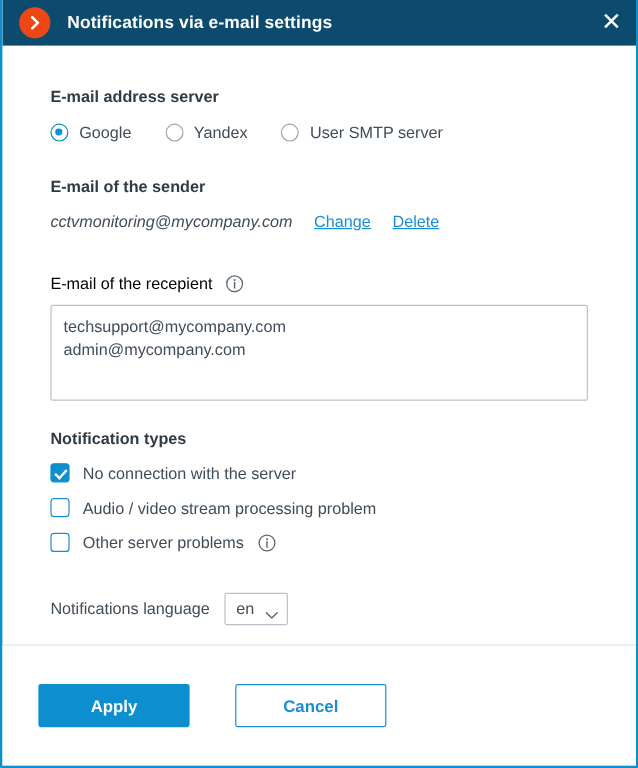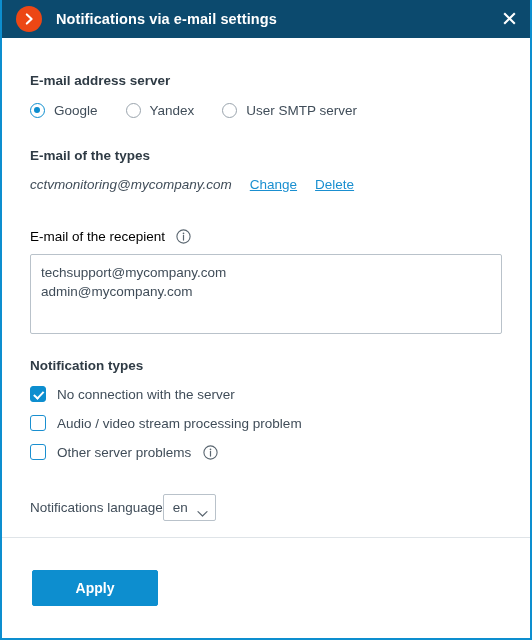--- a/index.html
+++ b/index.html
@@ -61,21 +61,21 @@
     width: 22px;
     height: 22px;
     display: flex;
     align-items: center;
     justify-content: center;
     cursor: pointer;
   }
 
   
   .content {
-    padding: 0 28px;
+    padding: 0 40px;
     box-sizing: border-box;
   }
 
   .section-title {
     font-size: 13.5px;
     font-weight: bold;
     color: #2f3b45;
     margin: 0;
   }
 
@@ -224,20 +224,21 @@
   .block-lang {
     padding-top: 34px;
     display: flex;
     align-items: center;
   }
   .lang-label {
     font-size: 13.5px;
     color: #404d59;
   }
   .lang-select {
+    margin-left: 12px;
     position: relative;
     width: 53px;
     height: 27px;
     box-sizing: border-box;
     border: 1px solid #b9c2ca;
     border-radius: 2px;
     background: #ffffff;
     display: flex;
     align-items: center;
     padding-left: 9px;
@@ -334,21 +335,21 @@
 
         <div class="radio-opt">
           <span class="radio-mark"></span>
           <span class="radio-label">User SMTP server</span>
         </div>
 
       </div>
     </div>
 
     <div class="block-sender">
-      <div class="section-title">E-mail of the types</div>
+      <div class="section-title">E-mail of the sender</div>
       <div class="sender-row">
         <span class="sender-email">cctvmonitoring@mycompany.com</span>
         <span class="link">Change</span>
         <span class="link">Delete</span>
       </div>
     </div>
 
     <div class="block-recipient">
       <div class="label-with-info">
         <span class="field-label">E-mail of the recepient</span>
@@ -399,15 +400,16 @@
             <path d="M1 1.6 L5.5 6 L10 1.6" fill="none" stroke="#5a6670" stroke-width="1.2" stroke-linecap="round" stroke-linejoin="round"></path>
           </svg>
         </span>
       </div>
     </div>
 
   </div>
 
   <div class="footer">
     <div class="btn btn-primary">Apply</div>
+    <div class="btn btn-secondary">Cancel</div>
   </div>
 
 </div>
 
 </body></html>

